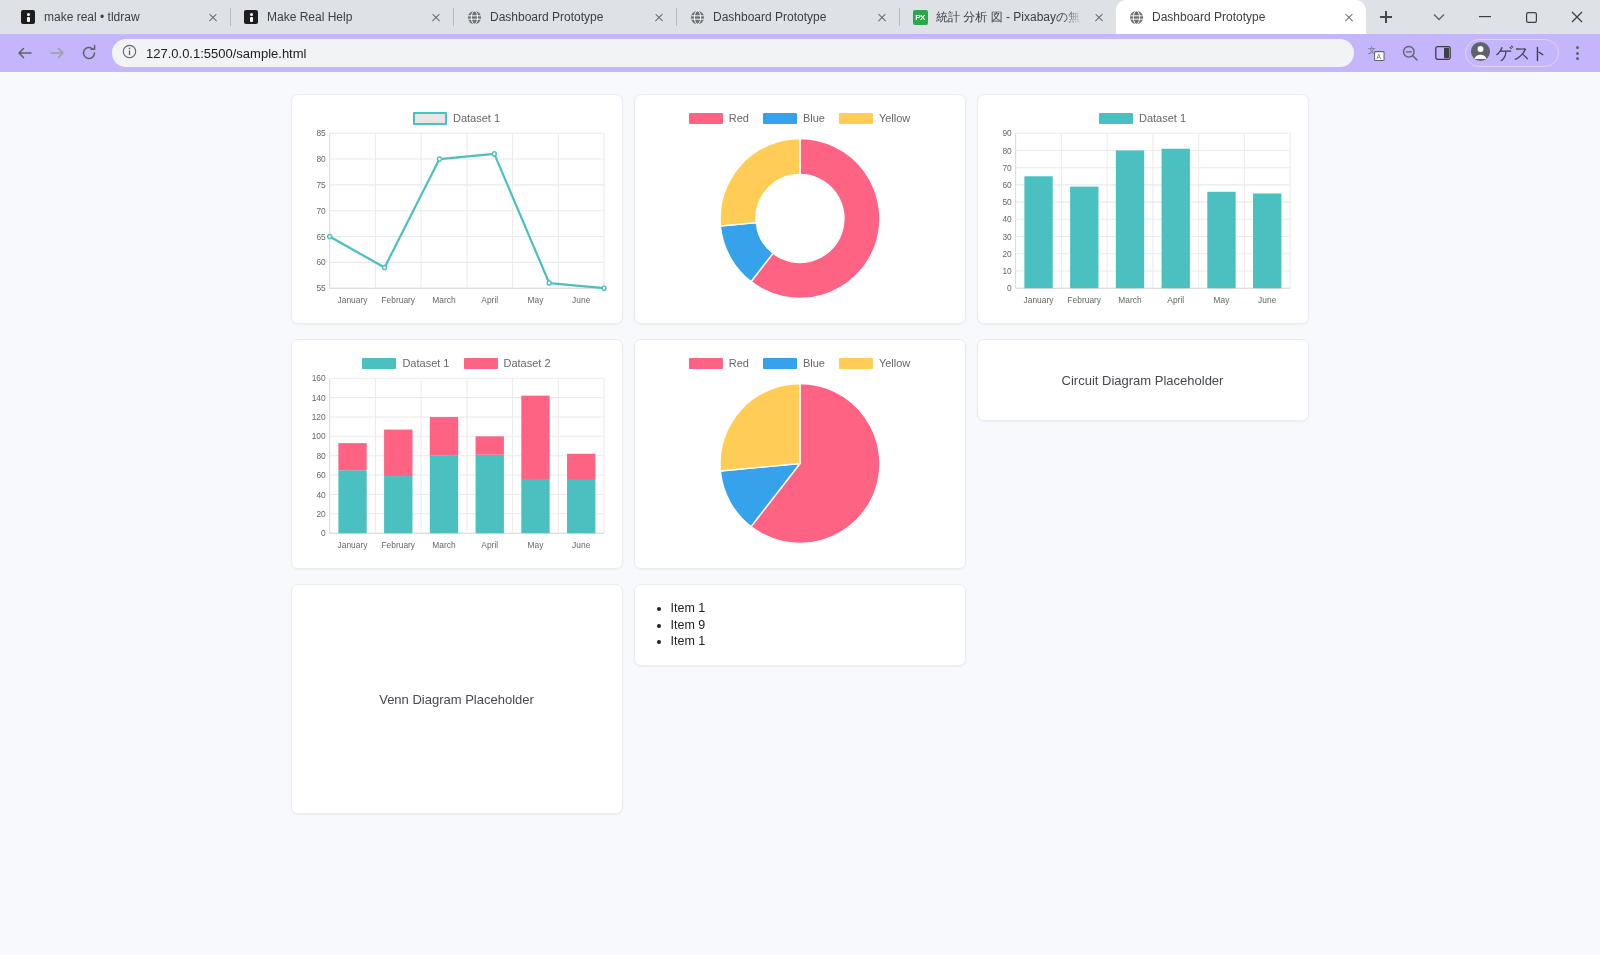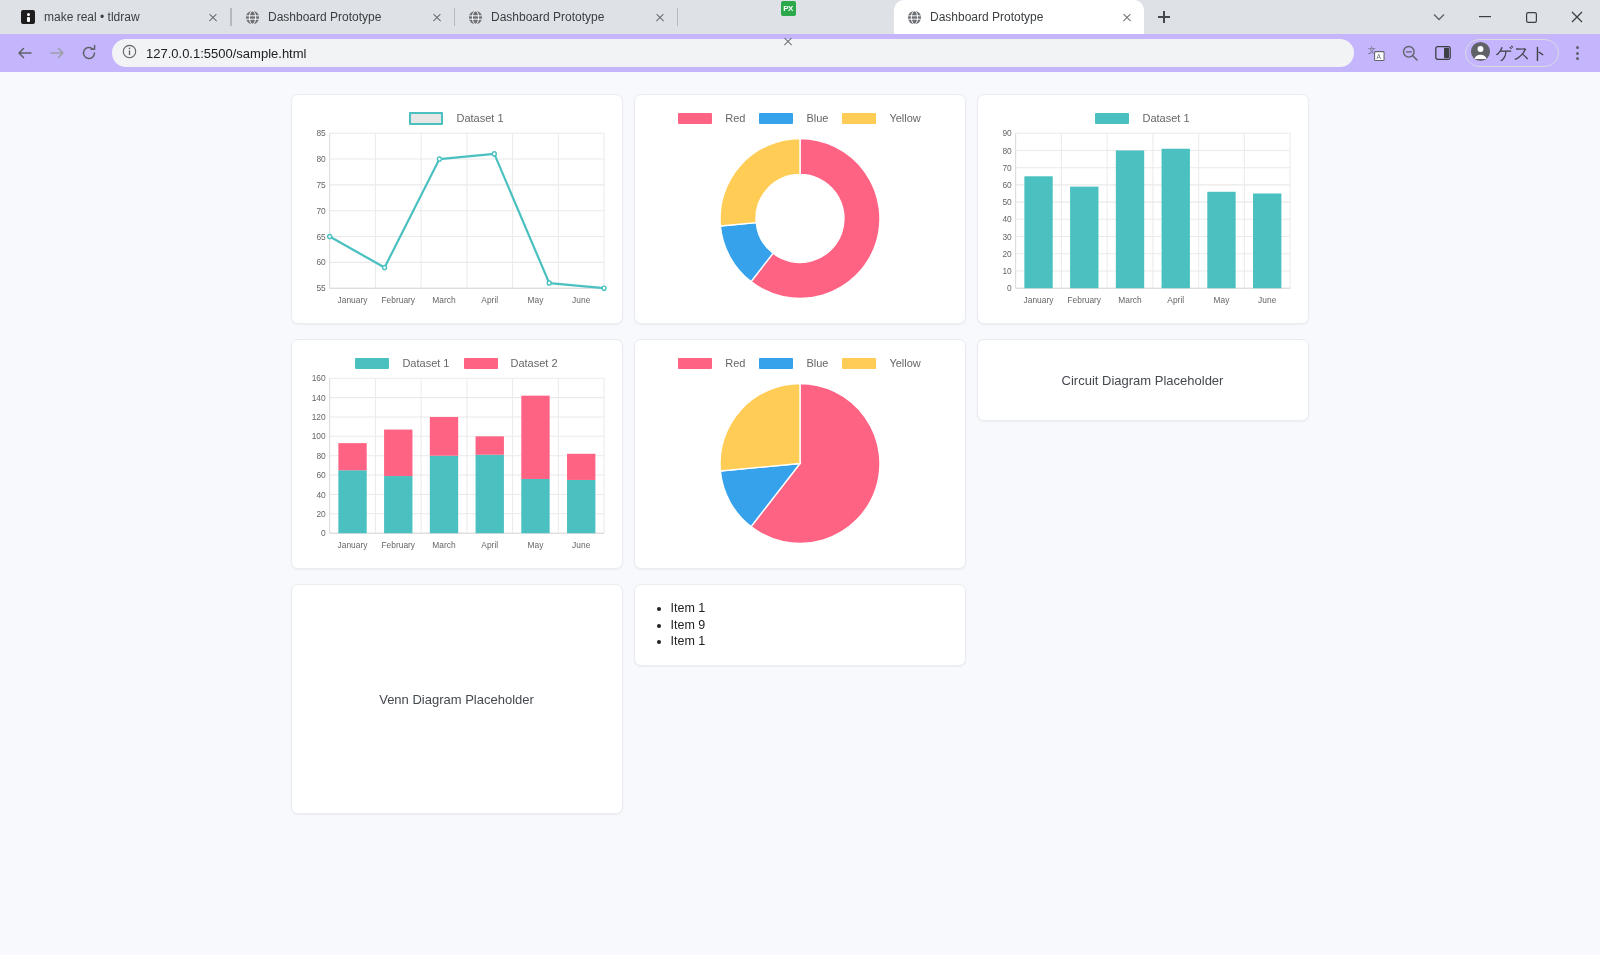--- a/index.html
+++ b/index.html
@@ -16,21 +16,21 @@
   .tabstrip {
     height: 34px; background: #dee1e6; display: flex; align-items: flex-end;
     padding-left: 8px; flex: 0 0 34px; position: relative;
   }
   .tab {
     height: 34px; display: flex; align-items: center; gap: 8px;
     padding: 0 8px 0 12px; font-size: 12px; color: #3c4043;
     position: relative; min-width: 0; flex: 0 0 auto;
   }
   .tab.inactive { width: 222px; }
-  .tab.inactive.narrow { width: 216px; flex-direction: column; }
+  .tab.inactive.narrow { width: 216px; }
   .tab.active {
     width: 250px; background: #ffffff;
     border-radius: 10px 10px 0 0;
   }
   .tab-sep {
     width: 1px; height: 18px; background: #b5b9be;
     align-self: center; flex: 0 0 1px;
   }
   .tab-fav { width: 16px; height: 16px; flex: 0 0 16px; display: flex; align-items: center; justify-content: center; }
   .fav-square {
@@ -115,21 +115,21 @@
   .card.h-small { height: 82px; justify-content: center; }
   .ph-text {
     text-align: center; font-size: 13px; color: #444950;
     flex: 1 1 auto; display: flex; align-items: center; justify-content: center;
   }
   .item-list { list-style: disc; padding-left: 24px; font-size: 12.5px; color: #222; }
   .item-list li { line-height: 16.5px; }
 
   
   .legend { display: flex; justify-content: center; align-items: center; gap: 14px; height: 18px; }
-  .lg { display: flex; align-items: center; gap: 13px; font-size: 11px; color: #666; }
+  .lg { display: flex; align-items: center; gap: 6px; font-size: 11px; color: #666; }
   .lg .sw { width: 34px; height: 11px; border-radius: 1px; display: block; }
   .lg .sw.outline { background: #e6e6e6; border: 2px solid #4bc0c0; height: 13px; }
 
   .plot { flex: 1 1 auto; position: relative; }
   .plot svg { display: block; width: 100%; height: 100%; }
   .ax-lbl { font-size: 8.5px; fill: #666; font-family: "Liberation Sans", sans-serif; }
   .ax-lbl.y { text-anchor: end; }
   .ax-lbl.x { text-anchor: middle; }
   .grid-line { stroke: #eaeaea; stroke-width: 1; }
   .axis-line { stroke: #d8d8d8; stroke-width: 1; }
@@ -145,20 +145,30 @@
           <span class="tab-fav">
             <span class="fav-square">
               <i></i>
               <i class="bar"></i>
             </span>
           </span>
           <span class="tab-title">make real • tldraw</span>
           <span class="tab-close"></span>
         </div>
         <div class="tab-sep"></div>
+        <div class="tab inactive">
+          <span class="tab-fav">
+            <span class="fav-square">
+              <i></i>
+              <i class="bar"></i>
+            </span>
+          </span>
+          <span class="tab-title">Make Real Help</span>
+          <span class="tab-close"></span>
+        </div>
         <div class="tab-sep"></div>
         <div class="tab inactive">
           <span class="tab-fav">
             <svg width="15" height="15" viewBox="0 0 16 16">
               <circle cx="8" cy="8" r="7" fill="#6d7176"></circle>
               <path d="M1.3 6.2 H14.7 M1.3 9.8 H14.7" stroke="#fff" stroke-width="1"></path>
               <ellipse cx="8" cy="8" rx="3.3" ry="7" fill="none" stroke="#fff" stroke-width="1"></ellipse>
             </svg>
           </span>
           <span class="tab-title">Dashboard Prototype</span>

